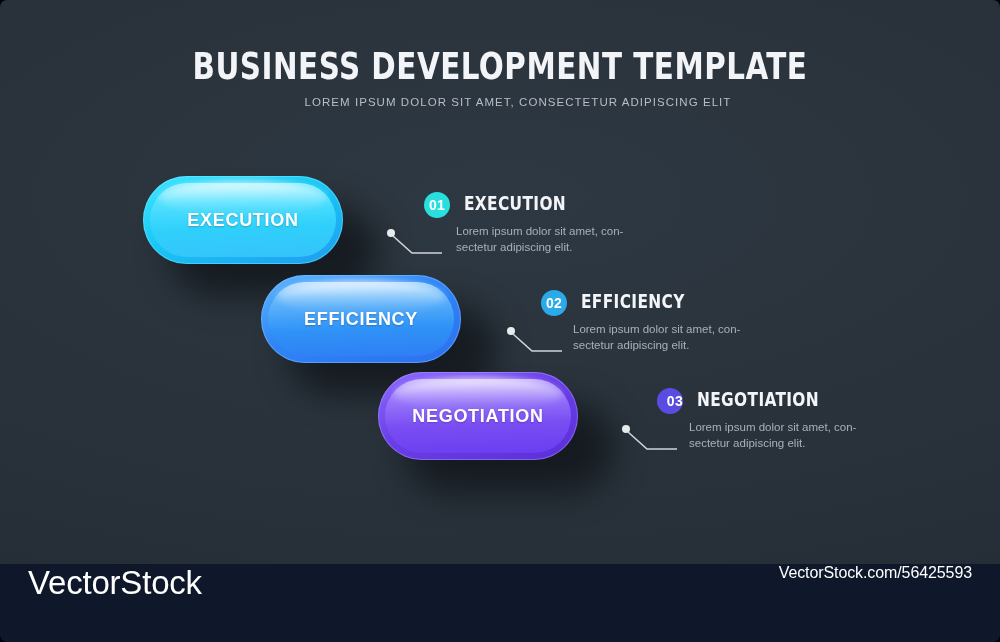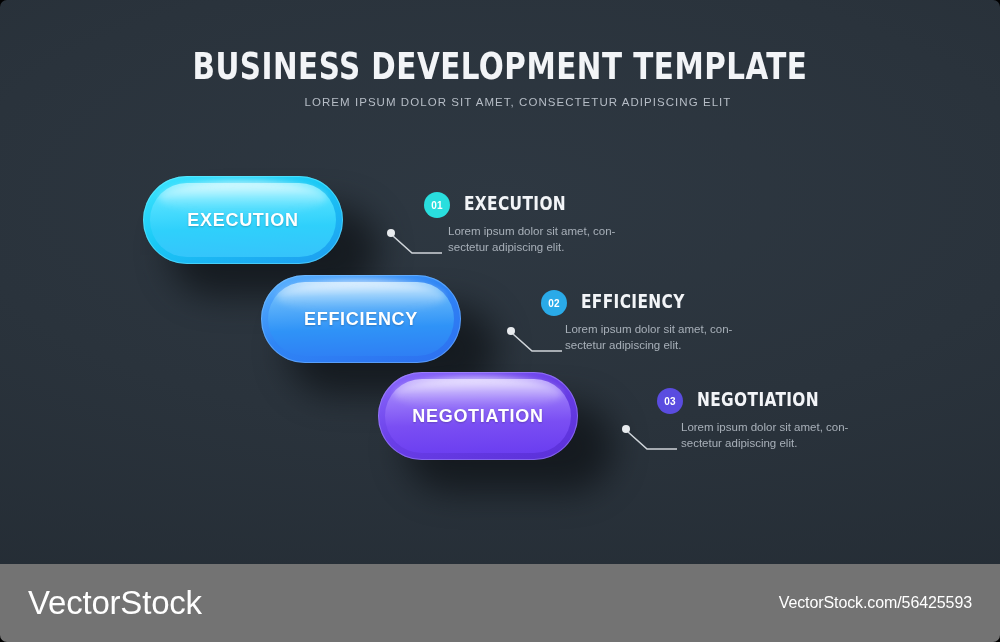--- a/index.html
+++ b/index.html
@@ -166,61 +166,61 @@
     left: 0;
     top: 0;
     width: 26px;
     height: 26px;
     border-radius: 50%;
     display: flex;
     align-items: center;
     justify-content: center;
     color: #ffffff;
     font-weight: 700;
-    font-size: 10px;
+    font-size: 14px;
     letter-spacing: 0.3px;
   }
   #badge-1 { background: #29dede; }
   #badge-2 { background: #2aaae8; justify-content: center; }
-  #badge-3 { background: #5a4ce0; }
+  #badge-3 { background: #5a4ce0; justify-content: flex-end; }
 
   .info-body {
     margin-left: 40px;
   }
   .info-title {
     font-family: "DejaVu Sans Condensed", "Liberation Sans Narrow", "Liberation Sans", sans-serif;
     font-weight: 700;
     font-size: 19px;
     letter-spacing: 0.4px;
     color: #f3f5f8;
     text-transform: uppercase;
     line-height: 22px;
     transform: scaleX(0.9);
     transform-origin: left center;
     white-space: nowrap;
   }
   .info-desc {
     margin-top: 9px;
-    margin-left: 24px;
+    margin-left: 32px;
     font-size: 11.5px;
     line-height: 16px;
     color: #a8b0b9;
     width: 190px;
   }
 
   
   #footer {
     position: absolute;
     left: 0;
     top: 564px;
     width: 1000px;
     height: 78px;
-    background: #737373;
+    background: #0f172a;
     display: flex;
-    align-items: center;
+    align-items: flex-start;
     justify-content: space-between;
   }
   #footer-brand {
     margin-left: 28px;
     color: #ffffff;
     font-size: 33px;
     letter-spacing: -0.2px;
   }
   #footer-url {
     margin-right: 28px;

